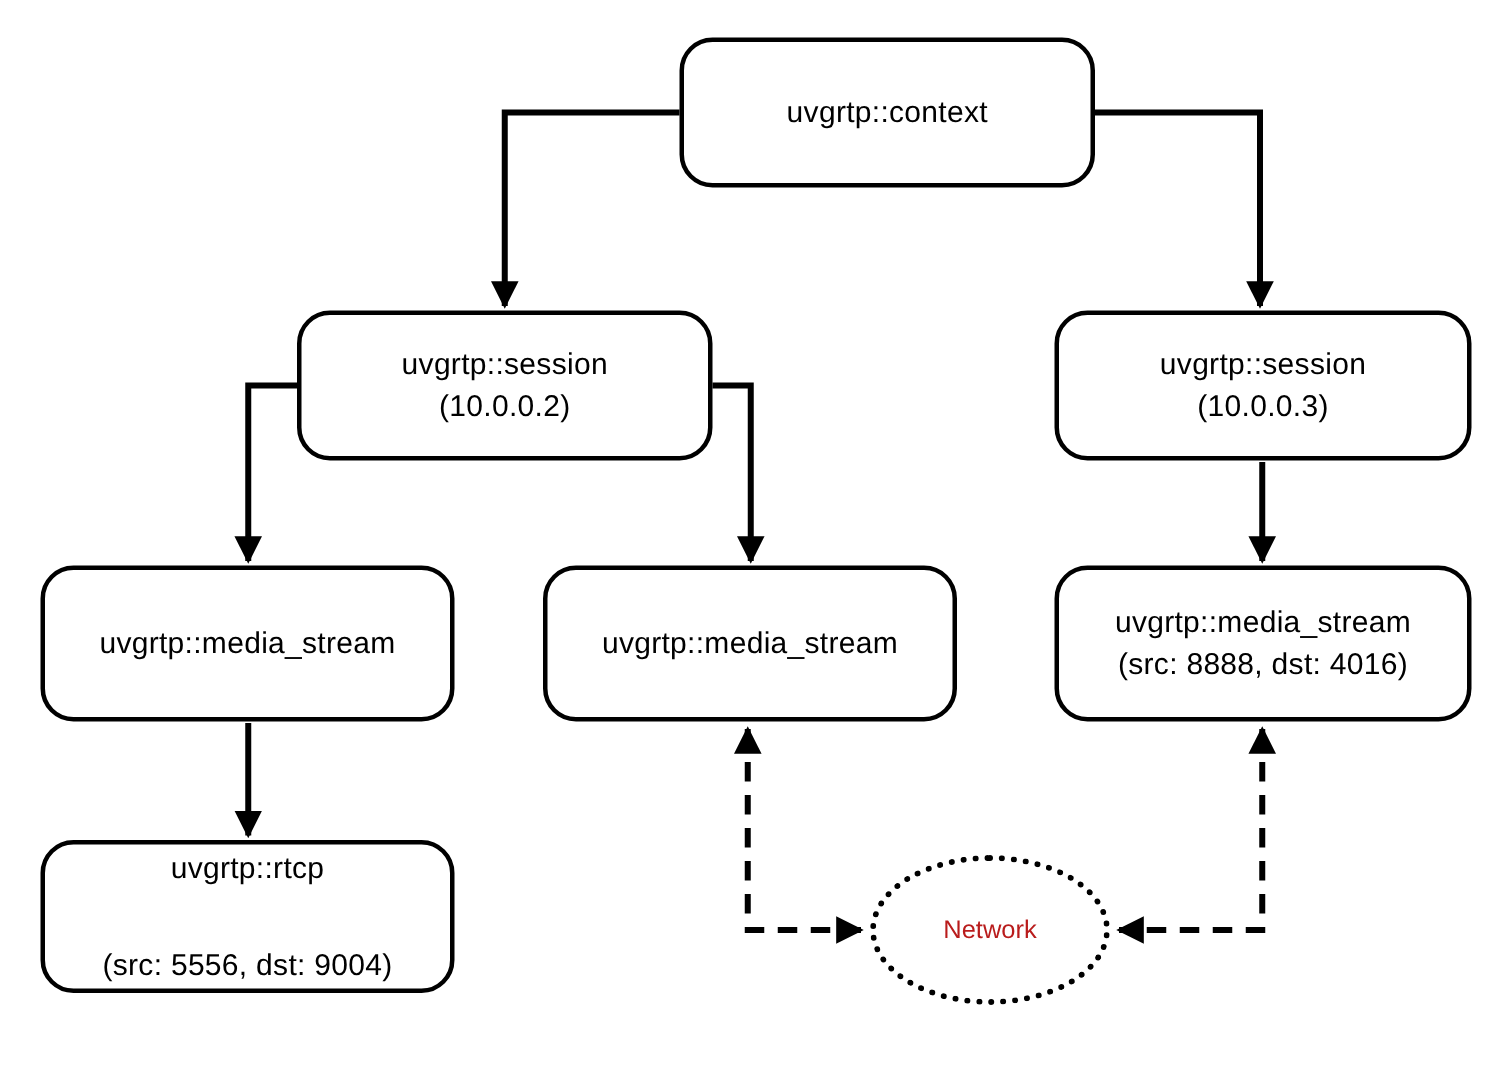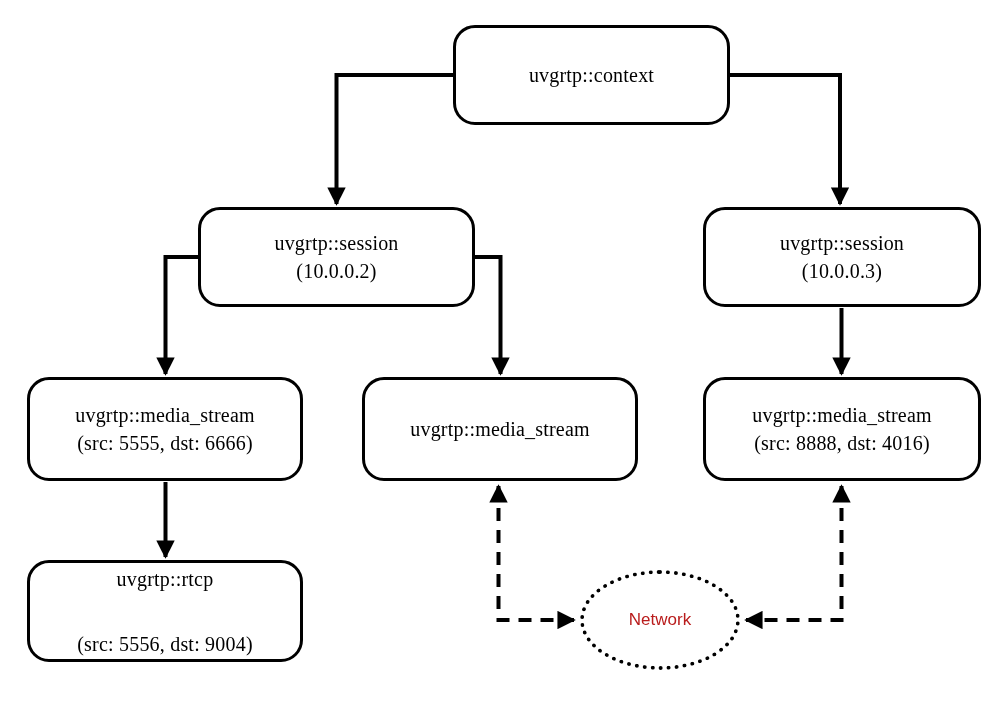--- a/index.html
+++ b/index.html
@@ -30,21 +30,20 @@
     border-radius: 22px;
     display: flex;
     flex-direction: column;
     align-items: center;
     justify-content: center;
     text-align: center;
     color: #000000;
     font-size: 20px;
     line-height: 1.4;
     letter-spacing: 0.2px;
-    font-family: Liberation Serif, serif;
   }
   .node .label, .node .sublabel { white-space: nowrap; }
 
   .node-context      { left: 453px; top: 25px;  width: 277px; height: 100px; }
   .node-session-a    { left: 198px; top: 207px; width: 277px; height: 100px; }
   .node-session-b    { left: 703px; top: 207px; width: 278px; height: 100px; }
   .node-ms-a         { left: 27px;  top: 377px; width: 276px; height: 104px; }
   .node-ms-b         { left: 362px; top: 377px; width: 276px; height: 104px; }
   .node-ms-c         { left: 703px; top: 377px; width: 278px; height: 104px; }
   .node-rtcp         { left: 27px;  top: 560px; width: 276px; height: 102px; gap: 37px; }
@@ -104,21 +103,20 @@
     <div class="sublabel">(10.0.0.2)</div>
   </div>
 
   <div class="node node-session-b">
     <div class="label">uvgrtp::session</div>
     <div class="sublabel">(10.0.0.3)</div>
   </div>
 
   <div class="node node-ms-a">
     <div class="label">uvgrtp::media_stream</div>
-    <div class="sublabel">(src: 5555, dst: 6666)</div>
   </div>
 
   <div class="node node-ms-b">
     <div class="label">uvgrtp::media_stream</div>
   </div>
 
   <div class="node node-ms-c">
     <div class="label">uvgrtp::media_stream</div>
     <div class="sublabel">(src: 8888, dst: 4016)</div>
   </div>

